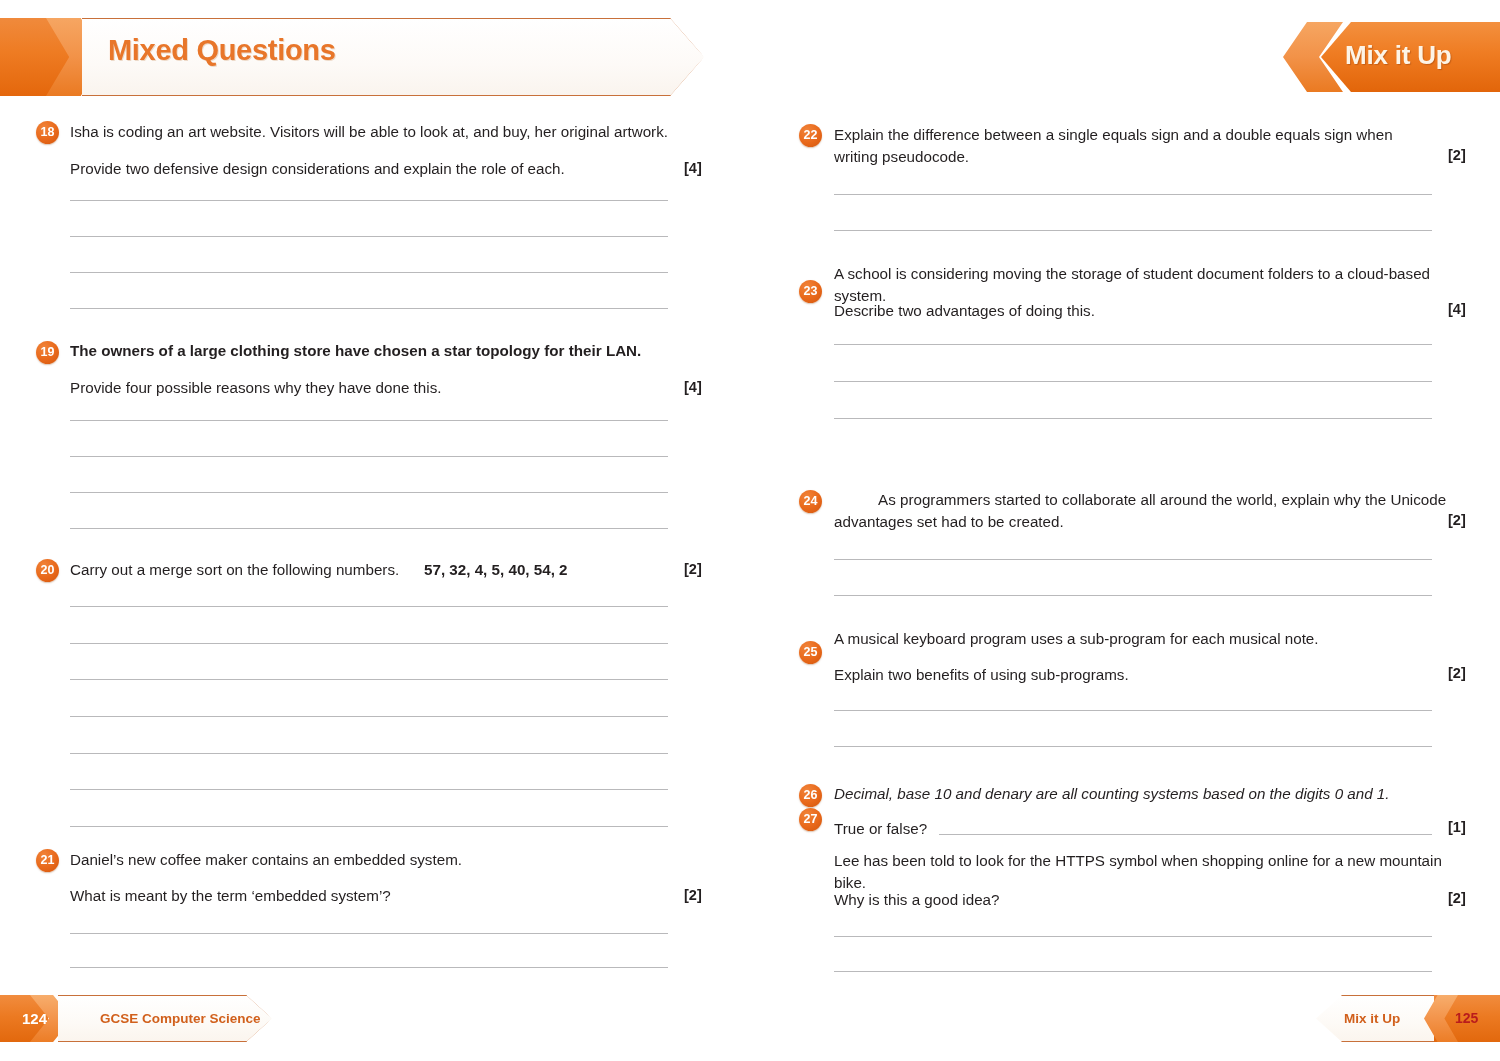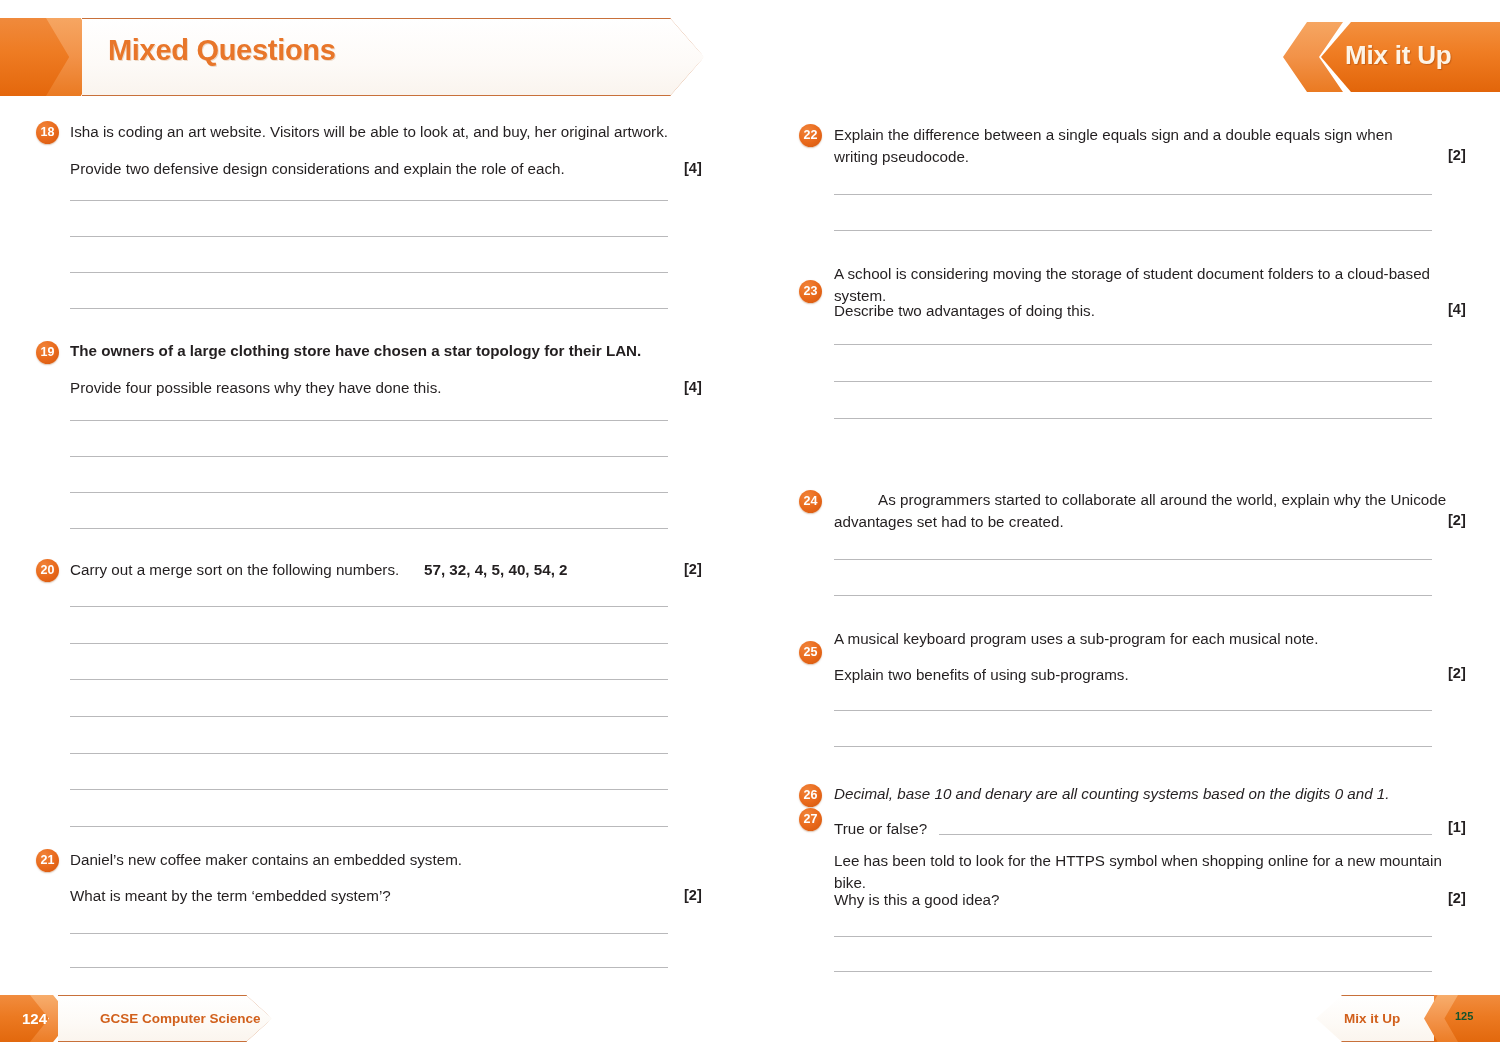--- a/index.html
+++ b/index.html
@@ -168,21 +168,21 @@
     position: absolute; left: 108px; top: 0; width: 34px; height: 47px;
     background: linear-gradient(180deg,#f7ad6c 0%, #f3944b 50%, #ec7d26 100%);
     clip-path: polygon(100% 0, 40% 0, 0 50%, 40% 100%, 100% 100%, 60% 50%);
   }
   .fr-label {
     position: absolute; left: 1344px; top: 1011px;
     font-size: 13.5px; font-weight: bold; color: #d1601c;
   }
   .fr-pagenum {
     position: absolute; left: 1455px; top: 1010px;
-    font-size: 11px; font-weight: bold; color: #14532d;
+    font-size: 14px; font-weight: bold; color: #b91c1c;
   }
 </style>
 </head>
 <body>
 
 <div class="page">
 
   <div class="header-banner">
     <div class="hb-darkblock"></div>
     <div class="hb-arrow"></div>

